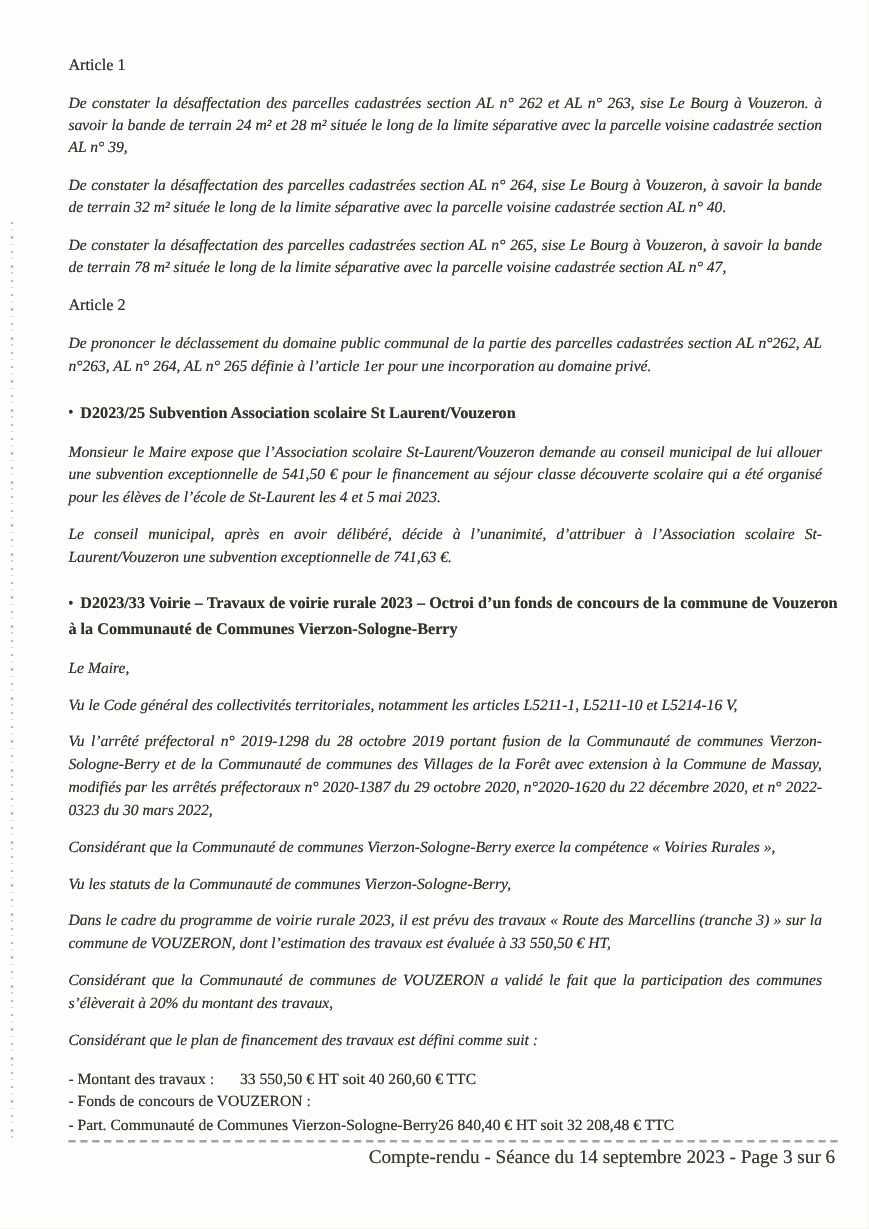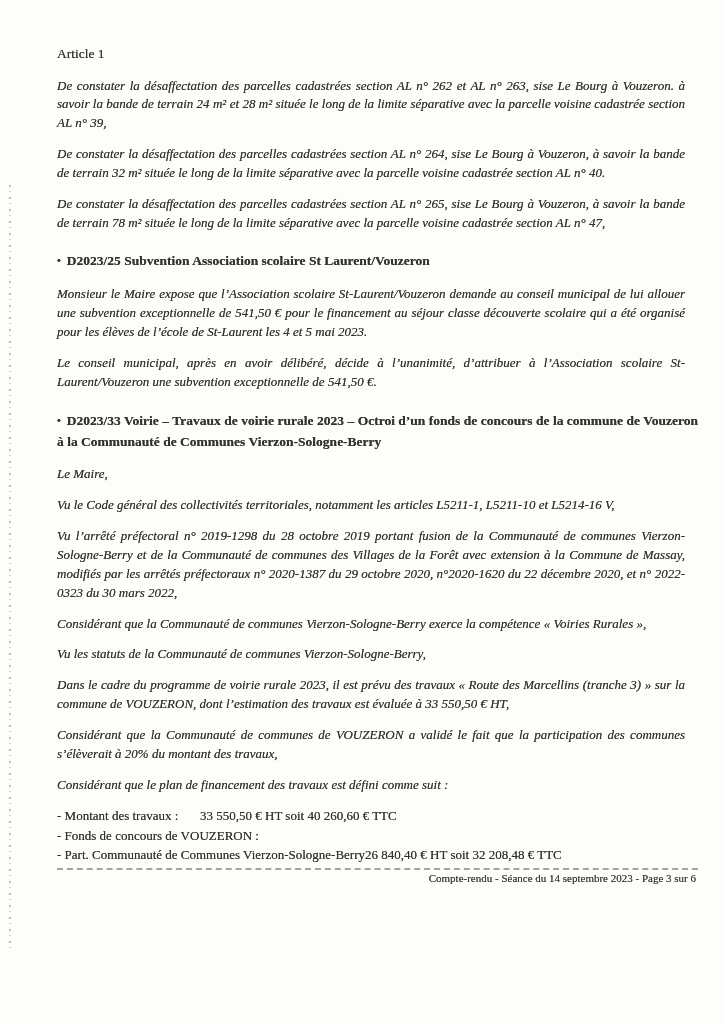--- a/index.html
+++ b/index.html
@@ -62,45 +62,49 @@
   .fin-label-3 { flex: 0 0 auto; }
   .fin-value { flex: 0 0 auto; }
   .footer-rule {
     margin: 3px 0 1px 0;
     border: none;
     border-top: 2px dashed rgba(90,90,86,0.55);
     filter: blur(0.3px);
   }
   .page-footer {
     text-align: right;
-    font-size: 11px;
+    font-size: 16px;
     color: #3c3b38;
     padding-right: 2px;
   }
 </style>
 </head>
 <body>
 
 <div class="page">
   <div class="scan-artifact"></div>
 
   <div>
     <div class="article-heading">Article 1</div>
     <p class="para">De constater la désaffectation des parcelles cadastrées section AL n° 262 et AL n° 263, sise Le Bourg à Vouzeron. à savoir la bande de terrain 24 m² et 28 m² située le long de la limite séparative avec la parcelle voisine cadastrée section AL n° 39,</p>
     <p class="para">De constater la désaffectation des parcelles cadastrées section AL n° 264, sise Le Bourg à Vouzeron, à savoir la bande de terrain 32 m² située le long de la limite séparative avec la parcelle voisine cadastrée section AL n° 40.</p>
     <p class="para">De constater la désaffectation des parcelles cadastrées section AL n° 265, sise Le Bourg à Vouzeron, à savoir la bande de terrain 78 m² située le long de la limite séparative avec la parcelle voisine cadastrée section AL n° 47,</p>
   </div>
 
+  <div class="section" style="margin-top:8px;">
+    <div class="article-heading">Article 2</div>
+    <p class="para">De prononcer le déclassement du domaine public communal de la partie des parcelles cadastrées section AL n°262, AL n°263, AL n° 264, AL n° 265 définie à l’article 1er pour une incorporation au domaine privé.</p>
+  </div>
 
   <div class="section">
     <div class="section-heading">
       <span class="bullet">•</span><span>D2023/25 Subvention Association scolaire St Laurent/Vouzeron</span>
     </div>
     <p class="para">Monsieur le Maire expose que l’Association scolaire St-Laurent/Vouzeron demande au conseil municipal de lui allouer une subvention exceptionnelle de 541,50 € pour le financement au séjour classe découverte scolaire qui a été organisé pour les élèves de l’école de St-Laurent les 4 et 5 mai 2023.</p>
-    <p class="para">Le conseil municipal, après en avoir délibéré, décide à l’unanimité, d’attribuer à l’Association scolaire St-Laurent/Vouzeron une subvention exceptionnelle de 541,50 €.</p>
+    <p class="para">Le conseil municipal, après en avoir délibéré, décide à l’unanimité, d’attribuer à l’Association scolaire St-Laurent/Vouzeron une subvention exceptionnelle de 741,63 €.</p>
   </div>
 
   <div class="section">
     <div class="section-heading">
       <span class="bullet">•</span><span>D2023/33 Voirie – Travaux de voirie rurale 2023 – Octroi d’un fonds de concours de la commune de Vouzeron à la Communauté de Communes Vierzon-Sologne-Berry</span>
     </div>
     <p class="para">Le Maire,</p>
     <p class="para">Vu le Code général des collectivités territoriales, notamment les articles L5211-1, L5211-10 et L5214-16 V,</p>
     <p class="para">Vu l’arrêté préfectoral n° 2019-1298 du 28 octobre 2019 portant fusion de la Communauté de communes Vierzon-Sologne-Berry et de la Communauté de communes des Villages de la Forêt avec extension à la Commune de Massay, modifiés par les arrêtés préfectoraux n° 2020-1387 du 29 octobre 2020, n°2020-1620 du 22 décembre 2020, et n° 2022-0323 du 30 mars 2022,</p>
     <p class="para">Considérant que la Communauté de communes Vierzon-Sologne-Berry exerce la compétence « Voiries Rurales »,</p>

